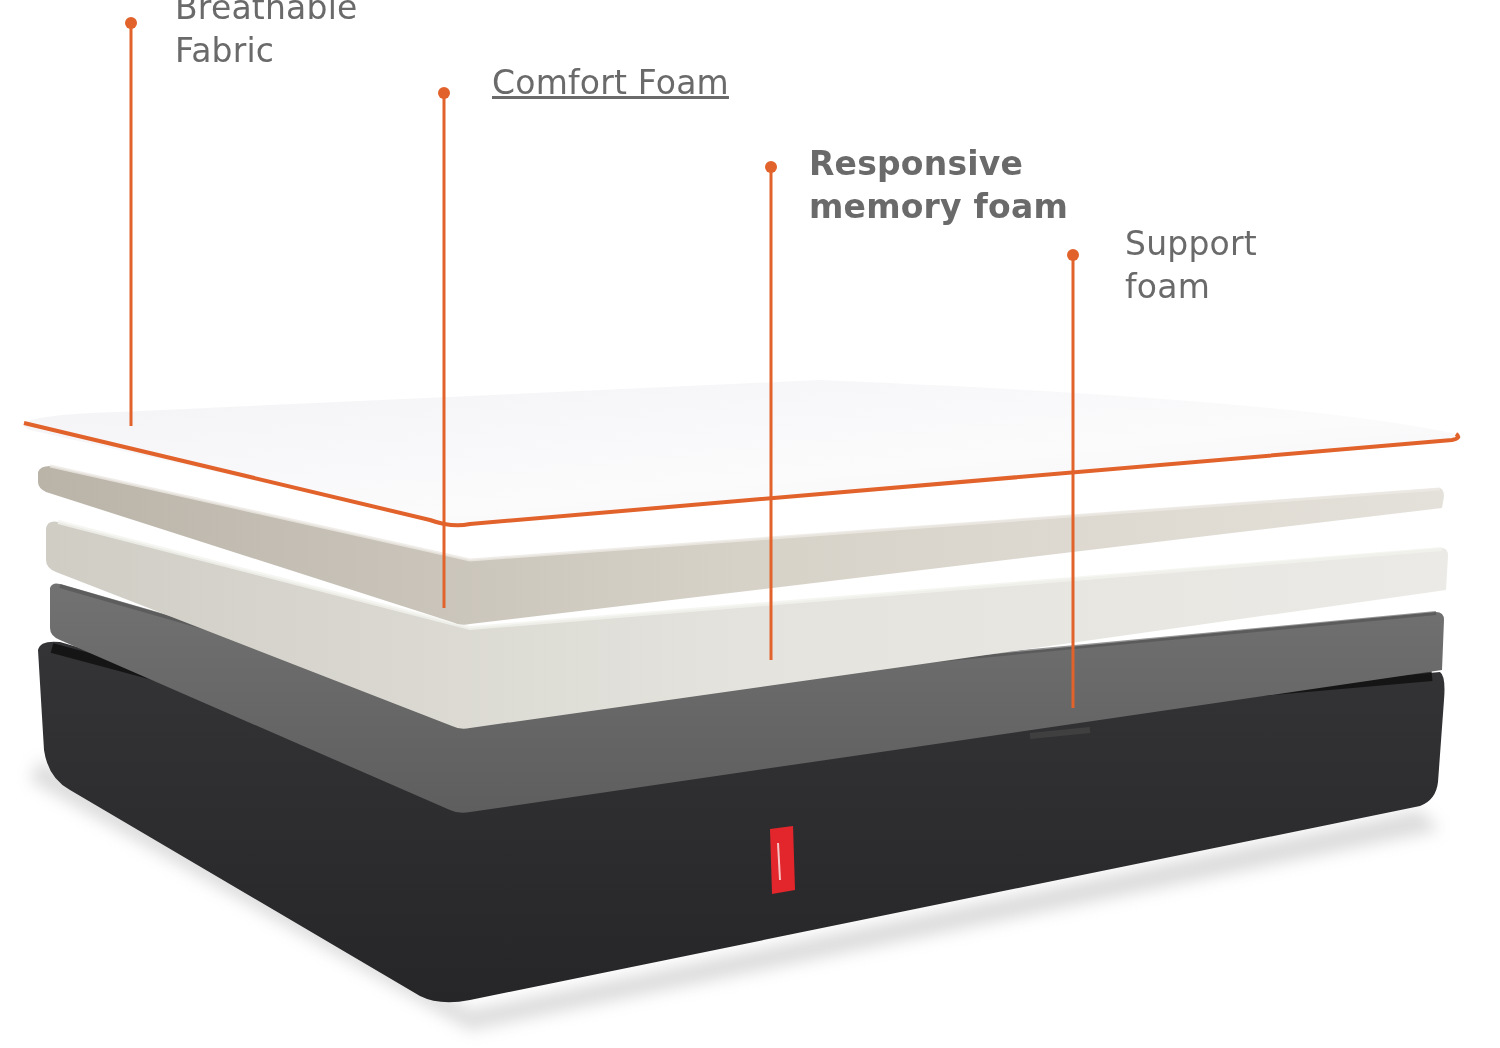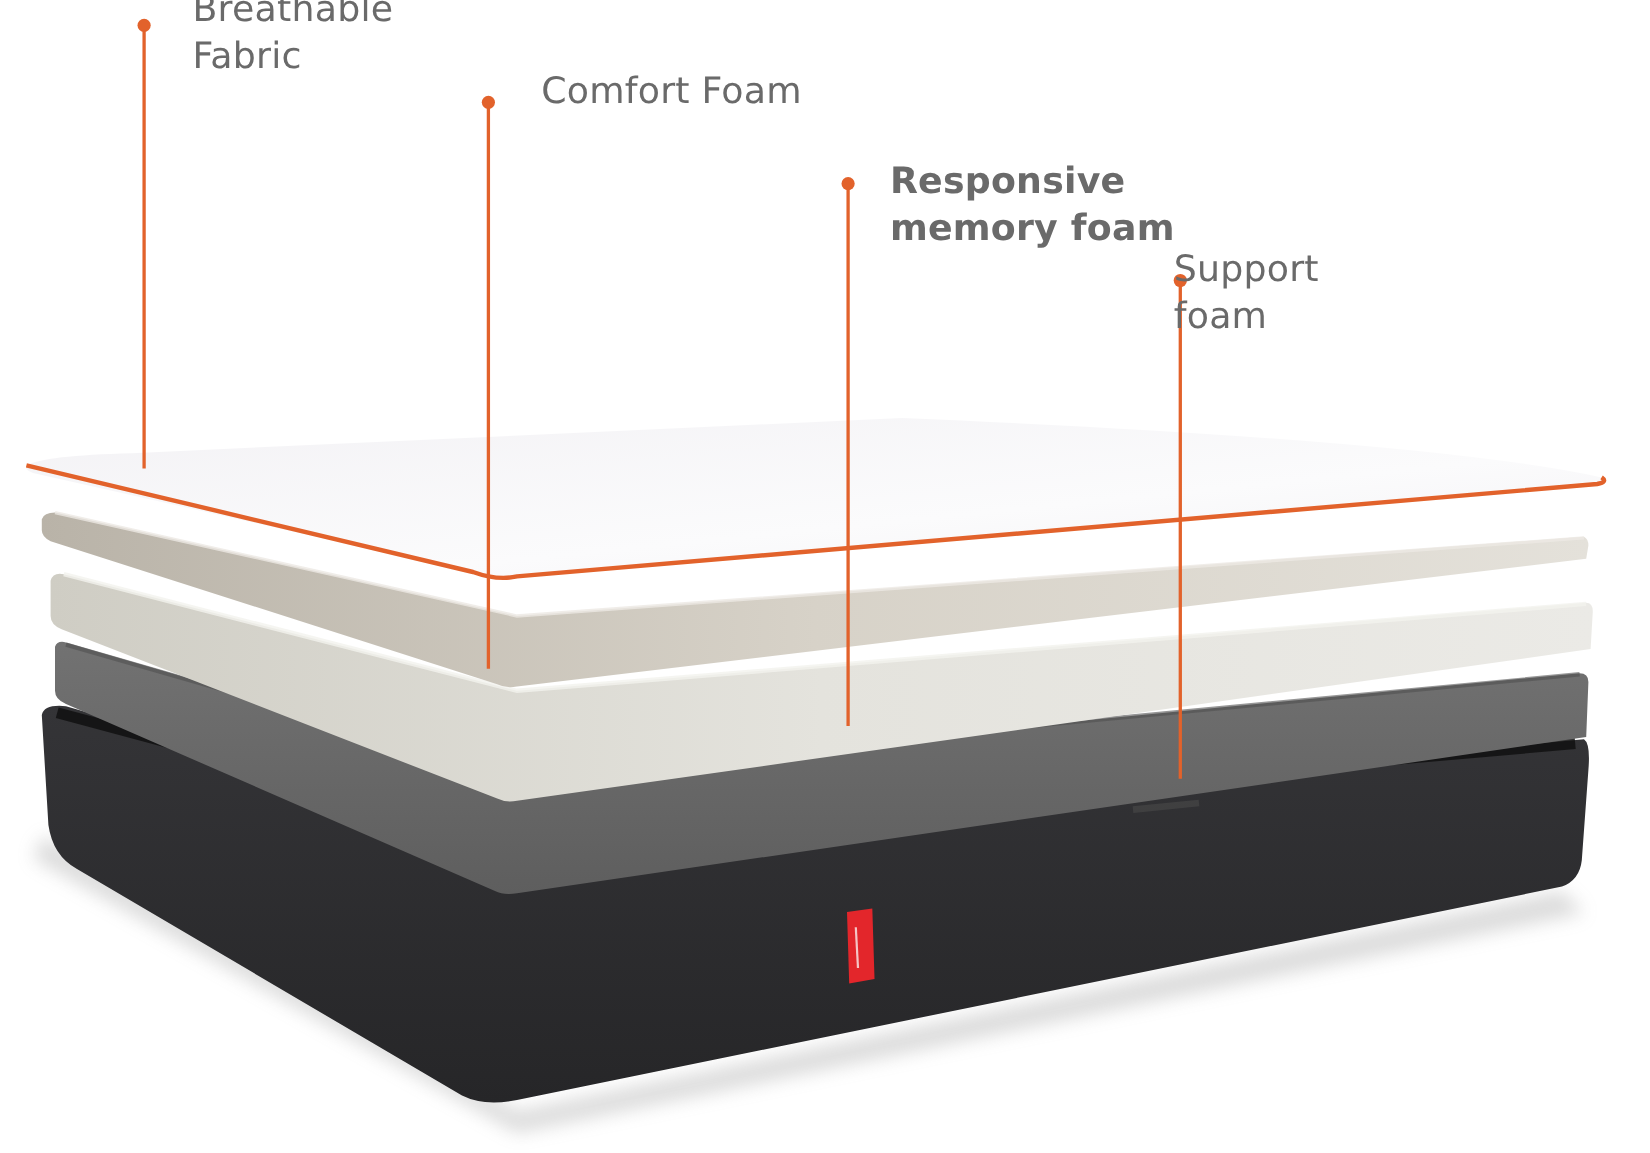--- a/index.html
+++ b/index.html
@@ -8,23 +8,23 @@
     .label {
       position: absolute;
       font-family: "DejaVu Sans", sans-serif;
       font-size: 33px;
       line-height: 43px;
       color: #6a6a6a;
       letter-spacing: 0.2px;
       white-space: pre-line;
     }
     #lbl-fabric { left: 175px; top: -14px; }
-    #lbl-comfort { left: 492px; top: 61px; }
+    #lbl-comfort { left: 492px; top: 61px; text-decoration: underline; }
     #lbl-memory { left: 809px; top: 142px; font-weight: bold; }
-    #lbl-support { left: 1067px; top: 222px; }
+    #lbl-support { left: 1125px; top: 222px; }
   </style>
 </head>
 <body>
 
 <svg id="stage" viewBox="0 0 1500 1048" xmlns="http://www.w3.org/2000/svg">
   <defs>
     <linearGradient id="gBaseFront" x1="0" y1="0" x2="0" y2="1">
       <stop offset="0" stop-color="#343437"></stop>
       <stop offset="1" stop-color="#262628"></stop>
     </linearGradient>

